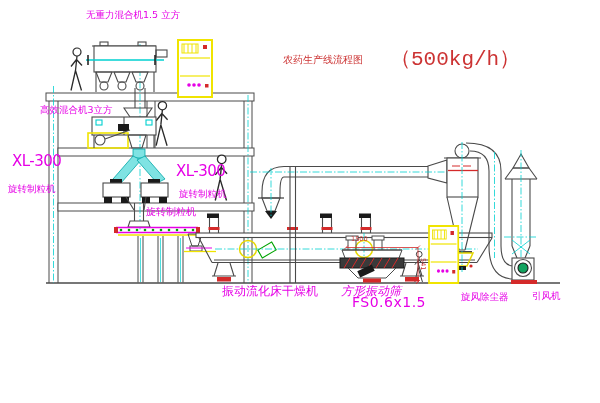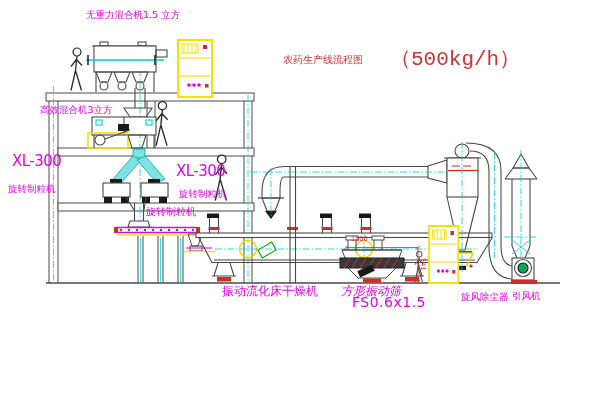--- a/index.html
+++ b/index.html
@@ -313,16 +313,16 @@
   <span class="lbl s95" style="left:40px;top:105px;">高效混合机3立方</span>
   <span class="lbl xl" style="left:12px;top:154px;">XL-300</span>
   <span class="lbl s95" style="left:8px;top:184px;">旋转制粒机</span>
   <span class="lbl xl" style="left:176px;top:164px;">XL-300</span>
   <span class="lbl s95" style="left:179px;top:189px;">旋转制粒机</span>
   <span class="lbl s10" style="left:146px;top:207px;">旋转制粒机</span>
   <span class="lbl s9" style="left:222px;top:285px;">振动流化床干燥机</span>
   <span class="lbl s9" style="left:341px;top:285px;font-style:italic;">方形振动筛</span>
   <span class="lbl model" style="left:352px;top:295px;">FS0.6x1.5</span>
   <span class="lbl s95" style="left:445px;top:292px;margin-left:16px;">旋风除尘器</span>
-  <span class="lbl s95" style="left:512px;top:291px;">引风机</span>
+  <span class="lbl s95" style="left:532px;top:291px;">引风机</span>
   <span class="lbl dim" style="left:351px;top:236px;">1500</span>
   <span class="lbl dim vert" style="left:419px;top:258px;">541</span>
 </div>
 
 </body></html>

